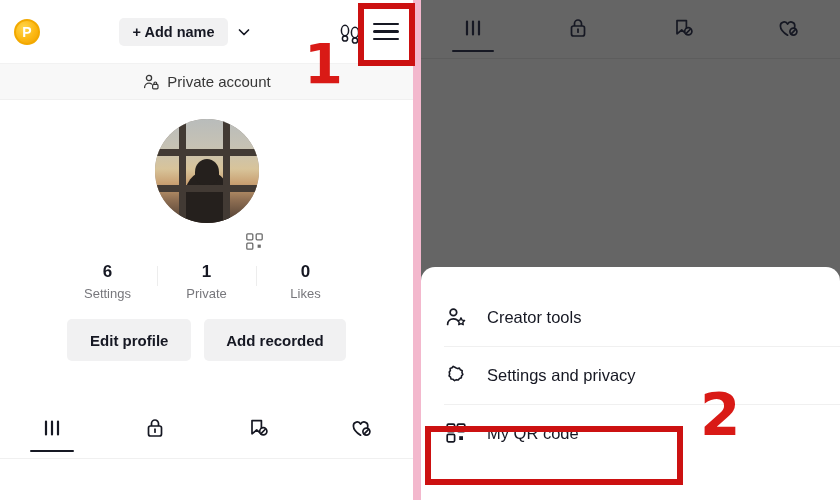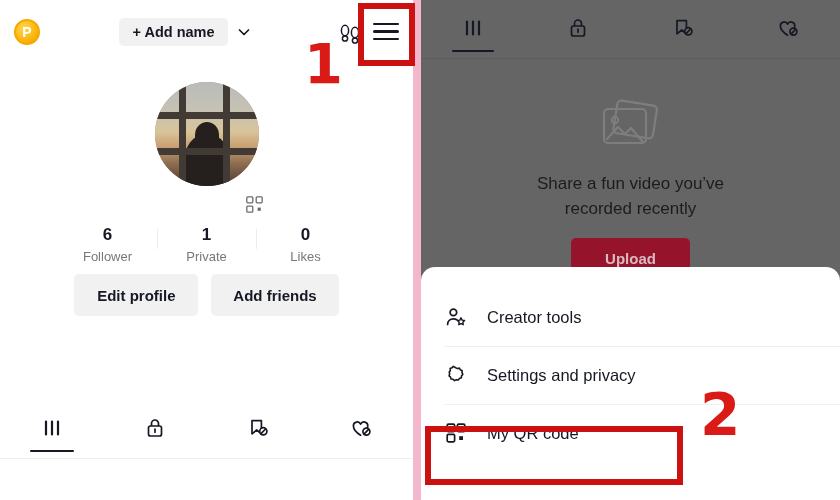--- a/index.html
+++ b/index.html
@@ -173,21 +173,21 @@
   .stat .num {
     font-size: 17px; font-weight: bold; color: #161823;
     line-height: 20px;
   }
   .stat .cap {
     font-size: 13px; color: #77777c; margin-top: 4px;
   }
 
   .actions {
     display: flex; justify-content: center; gap: 13px;
-    margin-top: 10px;
+    margin-top: 18px;
   }
   .btn-grey {
     background: #f1f1f2;
     color: #161823;
     font-size: 15px; font-weight: bold;
     border: none;
     border-radius: 5px;
     padding: 0 22px;
     height: 42px;
     min-width: 124px;
@@ -354,20 +354,31 @@
           </svg>
         </span>
         <div class="hamburger-hit">
           <span></span>
           <span></span>
           <span></span>
         </div>
       </div>
     </div>
 
+    <div class="private-row">
+      <span>
+        <svg class="icon" width="18" height="18" viewBox="0 0 18 18" fill="none">
+          <circle cx="7" cy="5" r="2.6" stroke="#373737" stroke-width="1.3"></circle>
+          <path d="M2.6 14.6c0-2.6 2-4.4 4.4-4.4 1 0 1.9.3 2.6.8" stroke="#373737" stroke-width="1.3" stroke-linecap="round"></path>
+          <rect x="10.6" y="11.4" width="5.4" height="4.4" rx="1" stroke="#373737" stroke-width="1.2"></rect>
+          <path d="M12 11.4v-1.1a1.3 1.3 0 0 1 2.6 0v1.1" stroke="#373737" stroke-width="1.2"></path>
+        </svg>
+      </span>
+      <span class="lbl">Private account</span>
+    </div>
 
     <div class="avatar-wrap">
       <div class="av-sky"></div>
       <div class="av-sun"></div>
       <div class="av-fig"></div>
       <div class="av-frame-v" style="left:24px"></div>
       <div class="av-frame-v" style="left:68px"></div>
       <div class="av-frame-h" style="top:30px"></div>
       <div class="av-frame-h" style="top:66px"></div>
     </div>
@@ -377,35 +388,35 @@
         <rect x="0.8" y="0.8" width="6" height="6" rx="1" stroke="#6b6b6b" stroke-width="1.3"></rect>
         <rect x="10.2" y="0.8" width="6" height="6" rx="1" stroke="#6b6b6b" stroke-width="1.3"></rect>
         <rect x="0.8" y="10.2" width="6" height="6" rx="1" stroke="#6b6b6b" stroke-width="1.3"></rect>
         <rect x="11.6" y="11.6" width="3.2" height="3.2" fill="#6b6b6b"></rect>
       </svg>
     </span>
 
     <div class="stats">
       <div class="stat">
         <div class="num">6</div>
-        <div class="cap">Follower</div>
+        <div class="cap">Settings</div>
       </div>
       <div class="stat">
         <div class="num">1</div>
         <div class="cap">Private</div>
       </div>
       <div class="stat">
         <div class="num">0</div>
         <div class="cap">Likes</div>
       </div>
     </div>
 
     <div class="actions">
       <button class="btn-grey">Edit profile</button>
-      <button class="btn-grey">Add friends</button>
+      <button class="btn-grey">Add recorded</button>
     </div>
 
 
     <div class="tabbar-rule"></div>
     <div class="tabbar">
       <div class="tab">
         <span class="ic">
           <svg width="24" height="24" viewBox="0 0 24 24" fill="none">
             <path d="M6 5.5v13M12 5.5v13M18 5.5v13" stroke="#161823" stroke-width="2.2" stroke-linecap="round"></path>
           </svg>
@@ -484,35 +495,20 @@
             <path d="M11.6 19.2S4.4 14.6 4.4 9.9a3.8 3.8 0 0 1 7.2-1.8 3.8 3.8 0 0 1 7.2 1.8c0 1.4-.6 2.7-1.5 3.9" stroke="#161823" stroke-width="1.7" stroke-linecap="round" stroke-linejoin="round"></path>
             <circle cx="17.4" cy="15.6" r="3.5" stroke="#161823" stroke-width="1.7" fill="#656565"></circle>
             <path d="M15.2 17.9l4.4-4.5" stroke="#161823" stroke-width="1.7" stroke-linecap="round"></path>
           </svg>
         </span>
         <div class="underline off"></div>
       </div>
     </div>
     <div class="r-rule"></div>
 
-    <div class="empty-state">
-      <span>
-        <svg class="empty-icon" width="70" height="62" viewBox="0 0 70 62" fill="none">
-          <rect x="22" y="5" width="40" height="33" rx="4" transform="rotate(9 22 5)" stroke="#7e7e7e" stroke-width="2.2"></rect>
-          <rect x="8" y="14" width="42" height="34" rx="4" stroke="#7e7e7e" stroke-width="2.2"></rect>
-          <circle cx="19" cy="25" r="3.2" stroke="#7e7e7e" stroke-width="2"></circle>
-          <path d="M11 44l11-12 7 7 6-6 12 14" stroke="#7e7e7e" stroke-width="2.2" stroke-linecap="round" stroke-linejoin="round"></path>
-        </svg>
-      </span>
-      <div class="empty-text">
-        <div>Share a fun video you’ve</div>
-        <div>recorded recently</div>
-      </div>
-      <button class="upload-btn">Upload</button>
-    </div>
 
     <div class="sheet">
       <div class="sheet-pad"></div>
 
       <div class="sheet-item">
         <span>
           <svg class="icon" width="24" height="24" viewBox="0 0 24 24" fill="none">
             <circle cx="9.4" cy="7.4" r="3.3" stroke="#161823" stroke-width="1.7"></circle>
             <path d="M3.6 19.4c0-3.3 2.6-5.6 5.8-5.6 1.3 0 2.5.4 3.5 1" stroke="#161823" stroke-width="1.7" stroke-linecap="round"></path>
             <path d="M17 12.8l1.1 2.3 2.5.35-1.8 1.75.43 2.5-2.23-1.18-2.23 1.18.43-2.5-1.8-1.75 2.5-.35z" stroke="#161823" stroke-width="1.4" stroke-linejoin="round"></path>

